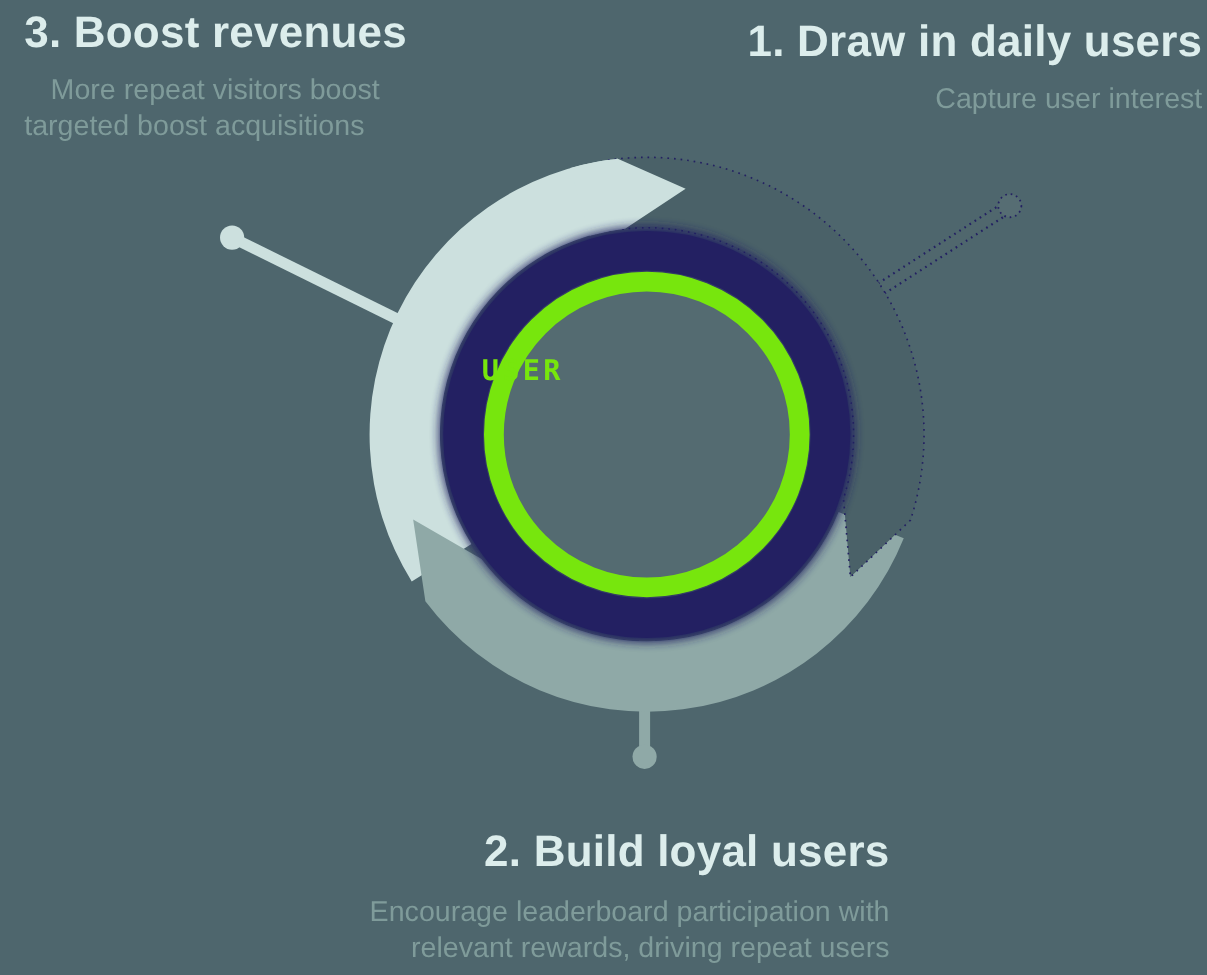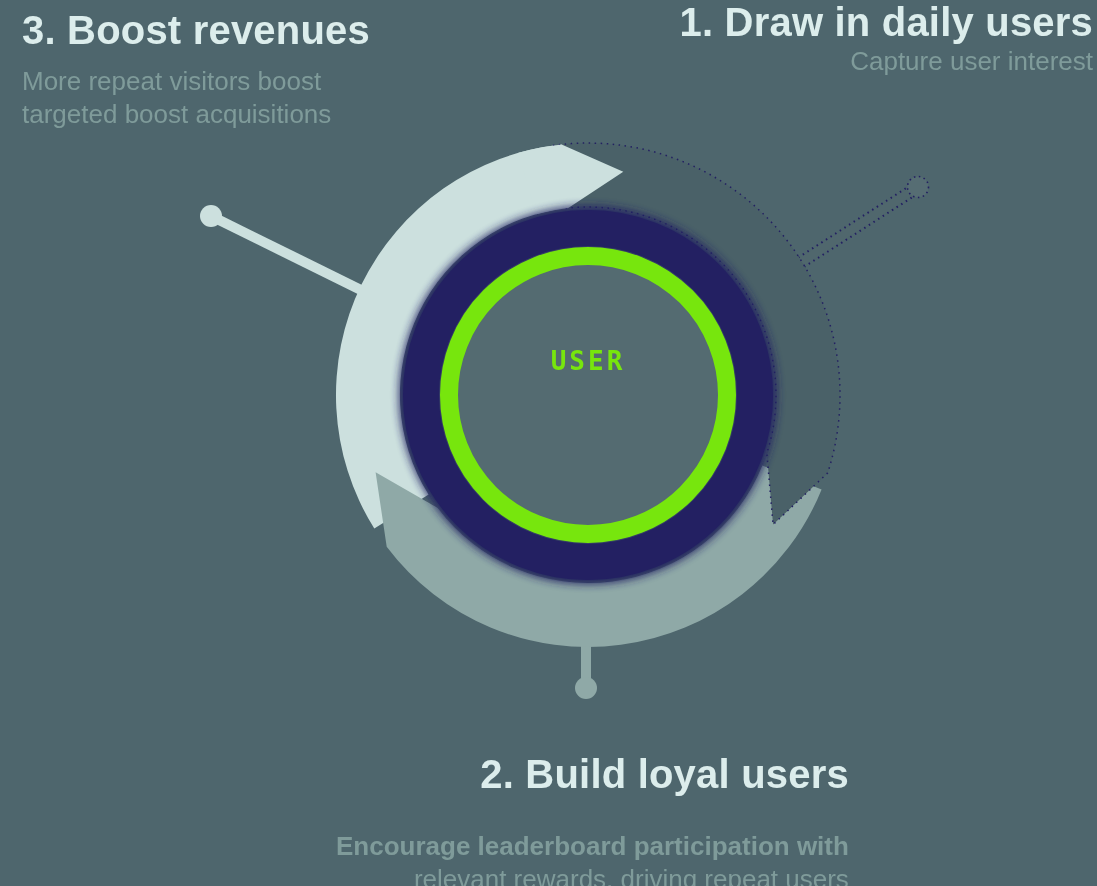--- a/index.html
+++ b/index.html
@@ -35,31 +35,30 @@
   }
   .step-desc {
     margin: 0;
     font-size: 26px;
     font-weight: 500;
     line-height: 33px;
     color: var(--subtext, #7f9b9a);
     white-space: nowrap;
   }
   .step-3 { left: 22px; top: 8px; text-align: left; }
-  .step-3 .step-desc:first-of-type { margin-top: 12px; }
-  .step-1 { right: 4px; top: 0; text-align: right; }
-  .step-1 .step-desc:first-of-type { }
+  .step-3 .step-desc:first-of-type { margin-top: 12px; margin-left: 24px; }
+  .step-1 { right: 4px; top: 16px; text-align: right; }
+  .step-1 .step-desc:first-of-type { margin-top: 12px; }
   .step-2 { left: 336px; top: 752px; text-align: right; }
-  .step-2 .step-desc:first-of-type { margin-top: 33px; font-weight: bold; }
+  .step-2 .step-desc:first-of-type { margin-top: 15px; }
   .center-label {
     position: absolute;
     left: 438px;
-    top: 342px;
+    top: 318px;
     width: 300px;
-    text-align: center;
     font-family: "DejaVu Sans Mono", monospace;
     font-size: 26px;
     font-weight: 700;
     letter-spacing: 3px;
     line-height: 38px;
     color: var(--center-text, #77e60d);
   }
 </style>
 </head>
 <body style="background: rgb(78, 102, 109);">

